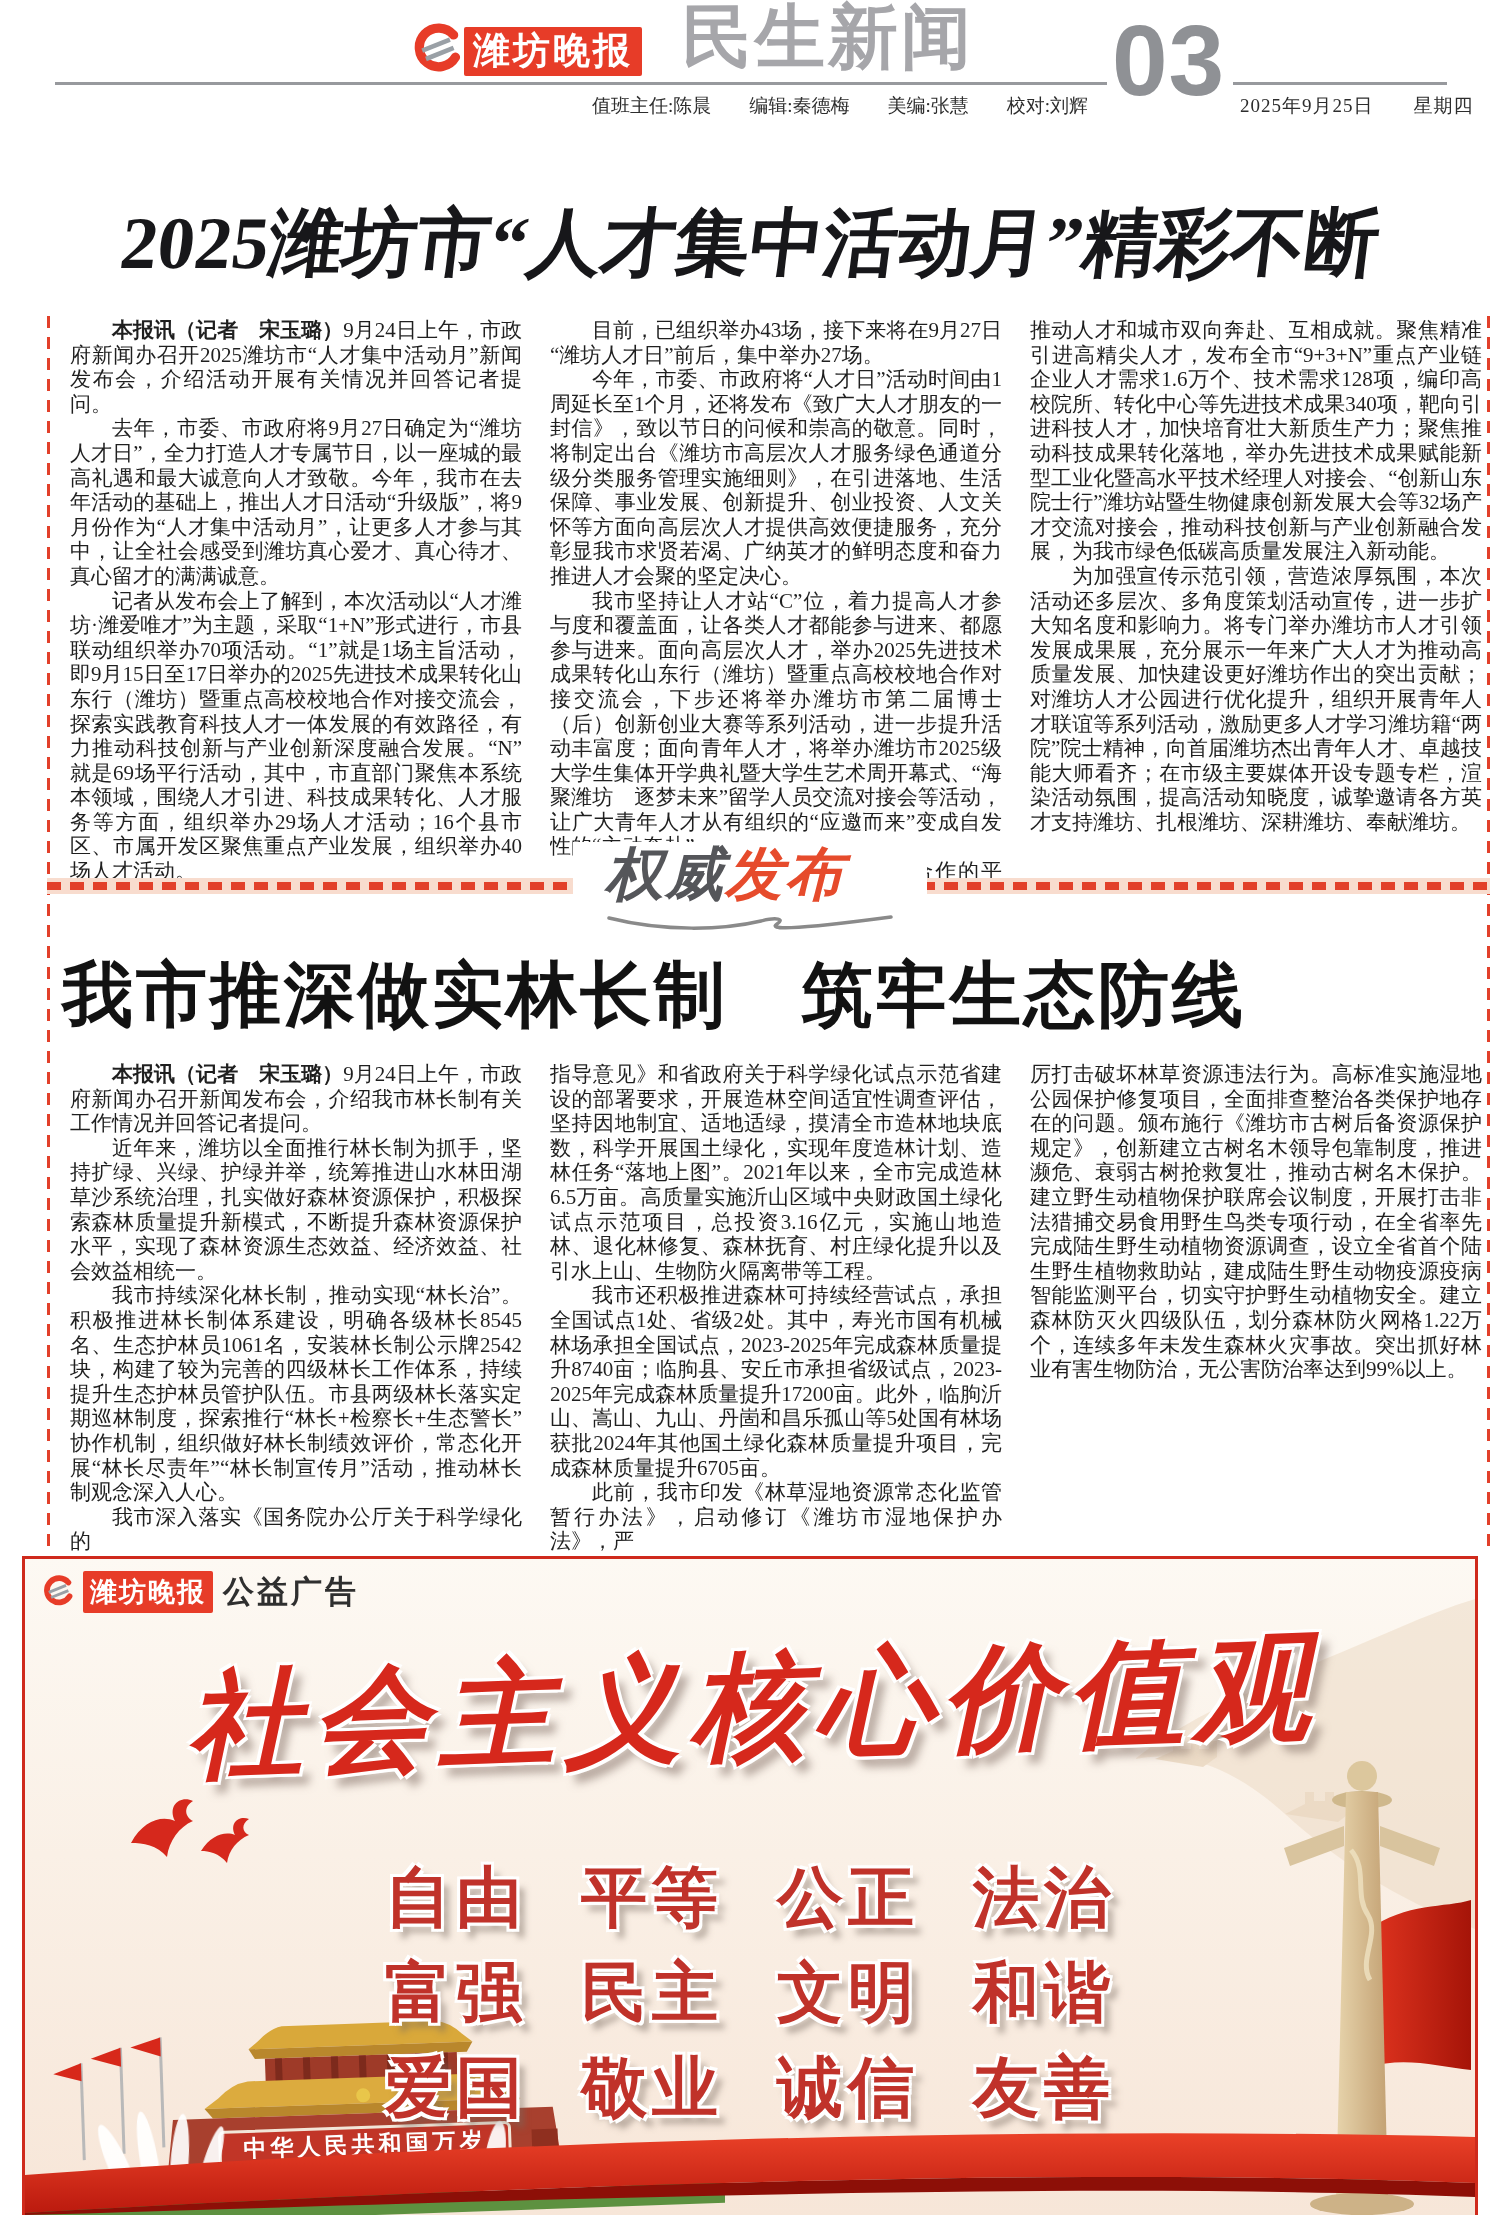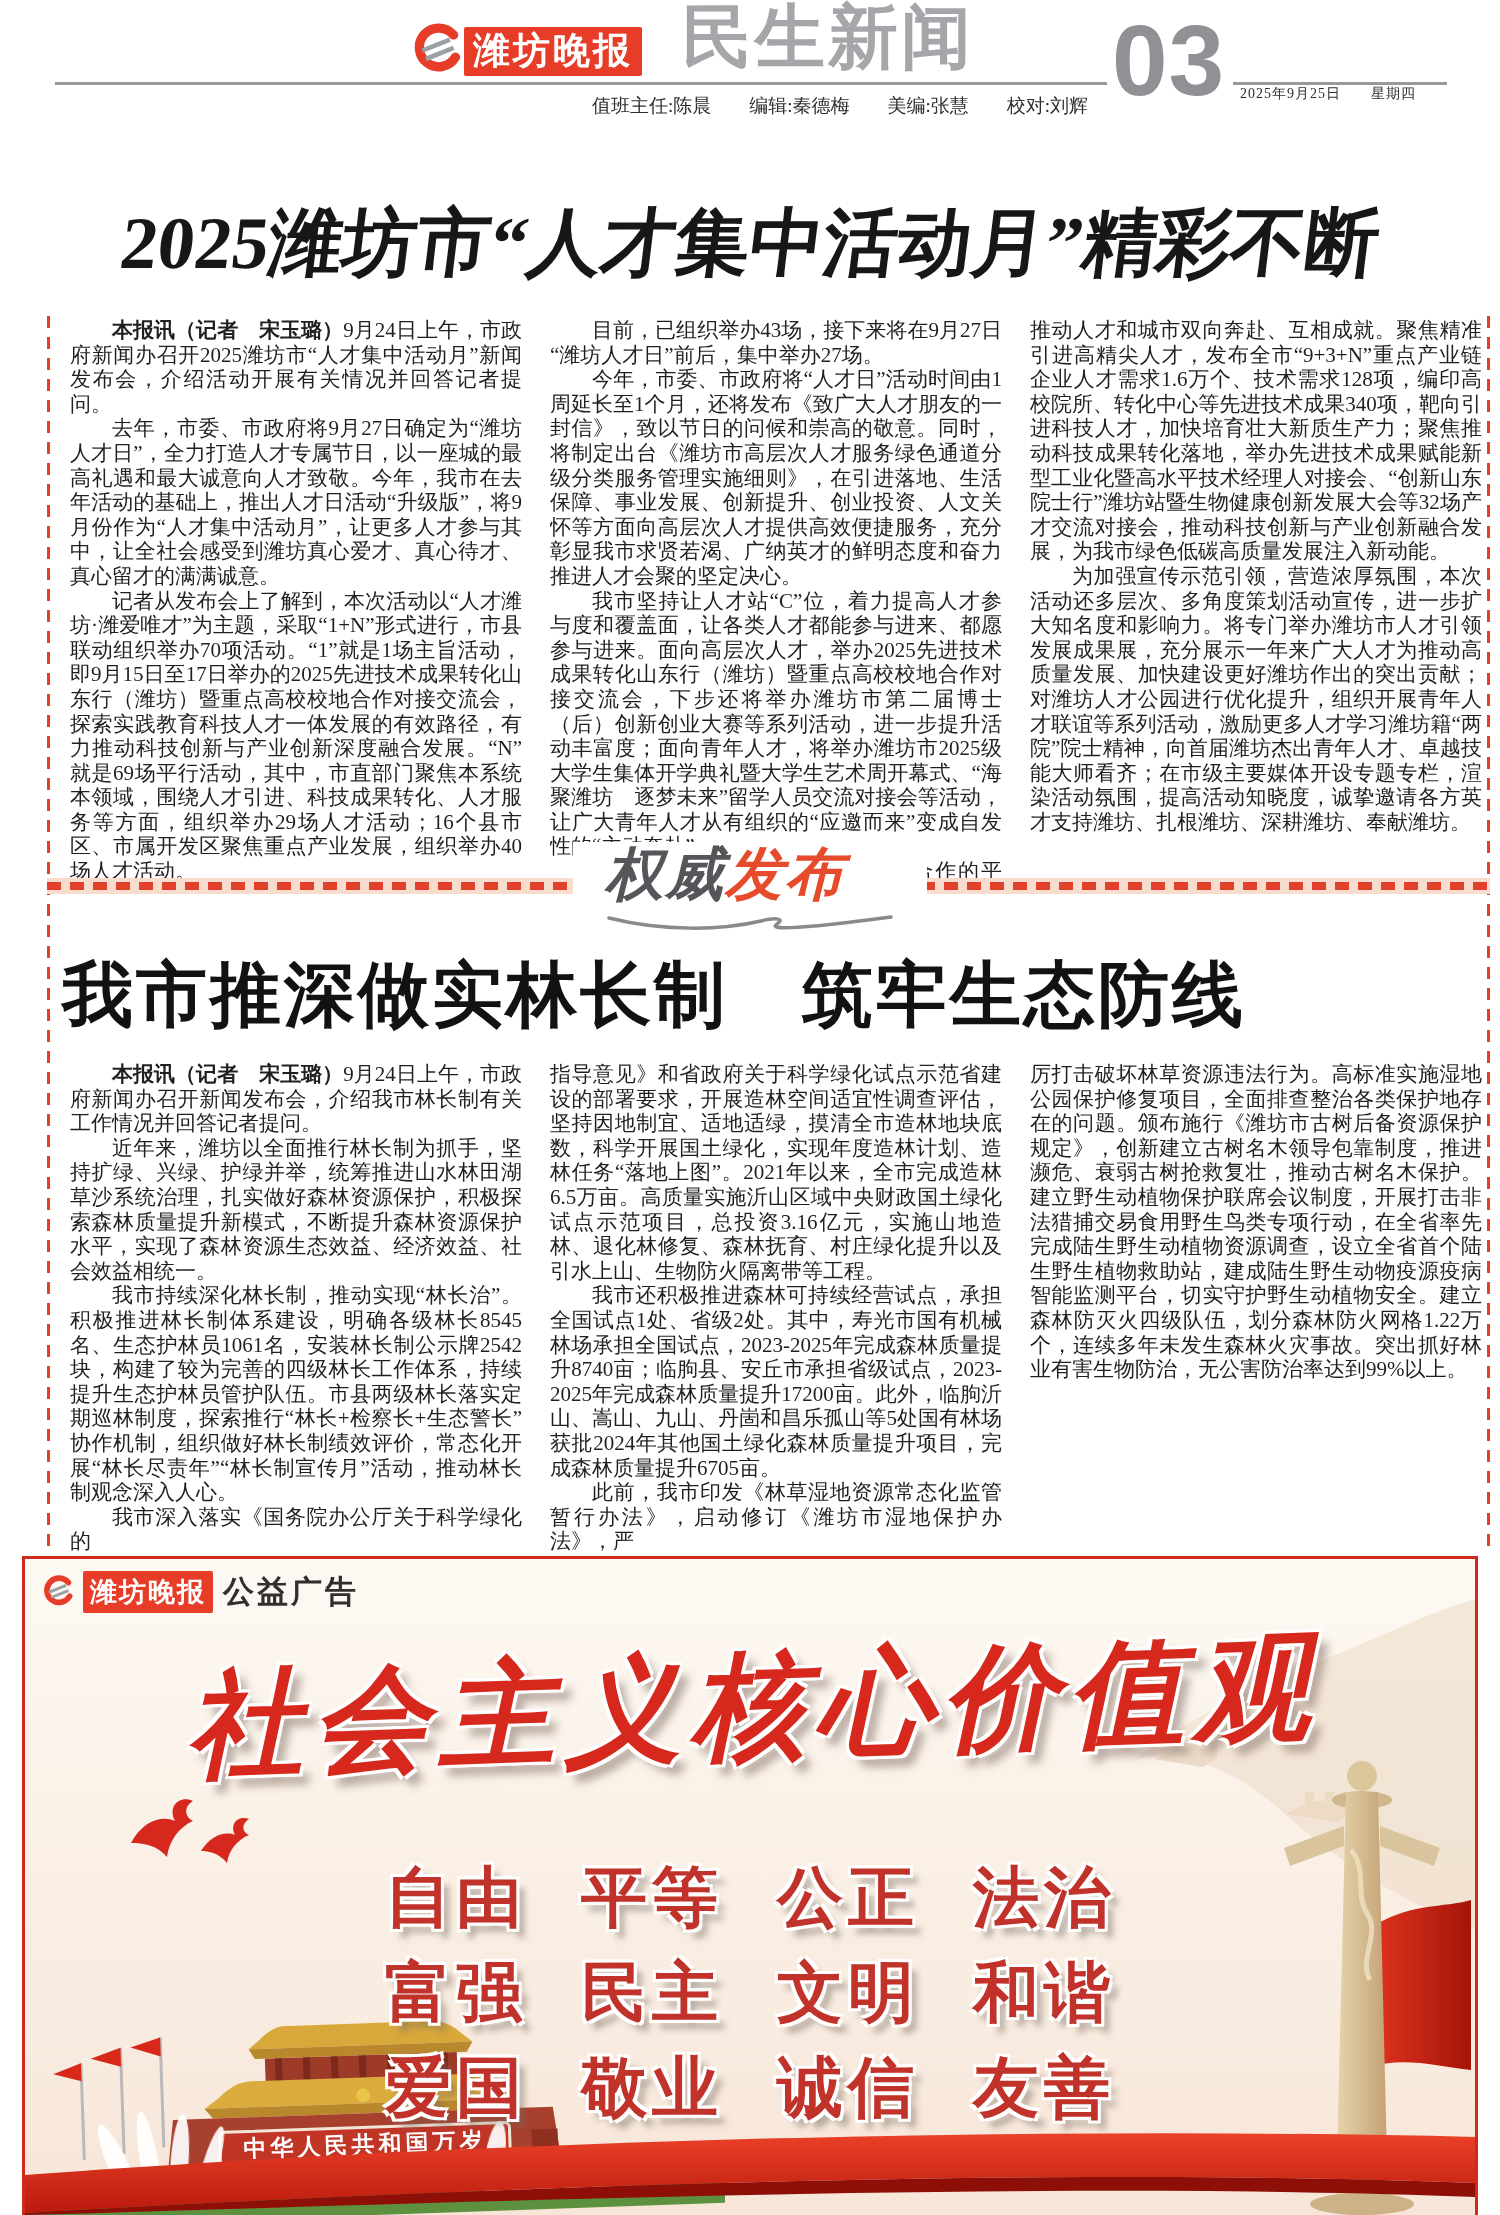--- a/index.html
+++ b/index.html
@@ -11,21 +11,21 @@
   .logo-box{position:absolute;left:464px;top:27px;background:#e73c28;color:#fff;
             font-family:"Liberation Sans",sans-serif;font-weight:900;font-size:37px;
             padding:4px 9px;letter-spacing:3px;border-radius:2px;line-height:1.1;}
   .section-title{position:absolute;left:634px;top:2px;font-size:70px;font-weight:900;
             color:#a6a6aa;font-family:Liberation Sans, sans-serif;letter-spacing:3px;line-height:1;margin-left:48px;}
   .rule-left{position:absolute;left:55px;top:82px;width:1052px;height:3px;background:#97999d;}
   .rule-right{position:absolute;left:1233px;top:82px;width:214px;height:3px;background:#97999d;}
   .page-number{position:absolute;left:1112px;top:10px;font-size:100px;font-weight:bold;
             color:#8f9195;font-family:"Liberation Sans",sans-serif;line-height:1;letter-spacing:1px;}
   .staff-line{position:absolute;top:93px;right:412px;font-size:19px;color:#2d2d2d;white-space:nowrap;}
-  .date-line{position:absolute;top:85px;left:1240px;font-size:14px;color:#2d2d2d;letter-spacing:1px;white-space:nowrap;}
+  .date-line{position:absolute;top:93px;left:1240px;font-size:19px;color:#2d2d2d;letter-spacing:1px;white-space:nowrap;}
 
   
   .headline-1{position:absolute;top:194px;left:0;width:100%;text-align:center;
             font-size:74px;font-weight:900;color:#17171a;transform:skewX(-7deg);
             font-family:"Liberation Serif","DejaVu Serif",serif;letter-spacing:0;white-space:nowrap;}
   .headline-2{position:absolute;top:948px;left:62px;font-size:71px;font-weight:900;color:#121212;
             font-family:"Liberation Sans",sans-serif;letter-spacing:3px;white-space:nowrap;}
 
   
   .cols{position:absolute;left:70px;width:1412px;display:flex;gap:28px;}

